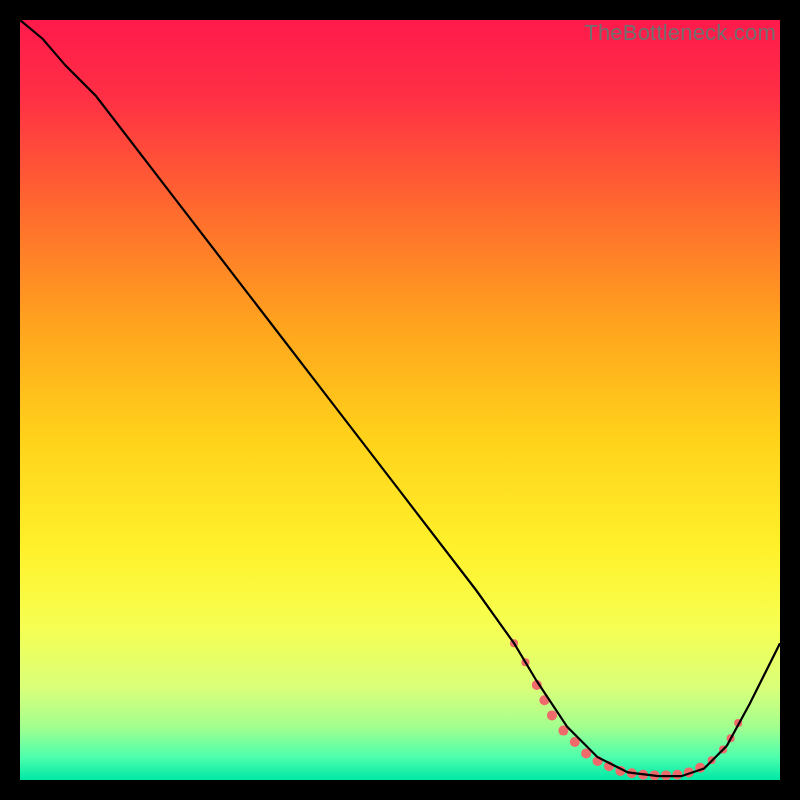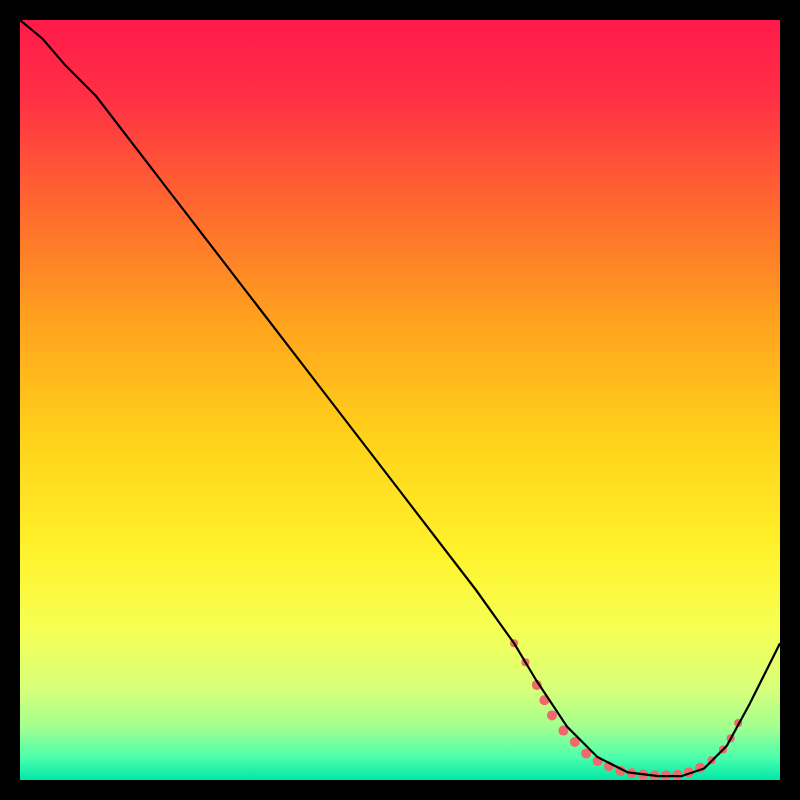--- a/index.html
+++ b/index.html
@@ -77,13 +77,14 @@
         <circle cx="657.4" cy="754.7" r="5" fill="#ef6a6a"></circle>
         <circle cx="668.8" cy="752.4" r="5" fill="#ef6a6a"></circle>
         <circle cx="680.2" cy="747.8" r="5" fill="#ef6a6a"></circle>
         <circle cx="691.6" cy="740.2" r="4" fill="#ef6a6a"></circle>
         <circle cx="703.0" cy="729.6" r="4" fill="#ef6a6a"></circle>
         <circle cx="710.6" cy="718.2" r="4" fill="#ef6a6a"></circle>
         <circle cx="718.2" cy="703.0" r="4" fill="#ef6a6a"></circle>
       </g>
     <path id="curve" fill="none" stroke="#000" stroke-width="2.2" d="M0.0 0.0 L22.8 19.0 L45.6 45.6 L76.0 76.0 L152.0 174.8 L228.0 273.6 L304.0 372.4 L380.0 471.2 L456.0 570.0 L494.0 623.2 L516.8 661.2 L547.2 706.8 L577.6 737.2 L608.0 752.4 L638.4 756.2 L661.2 756.2 L684.0 748.6 L706.8 725.8 L729.6 684.0 L760.0 623.2"></path>
   </svg>
+  <div class="watermark">TheBottleneck.com</div>
 </div>
 
 </body></html>

